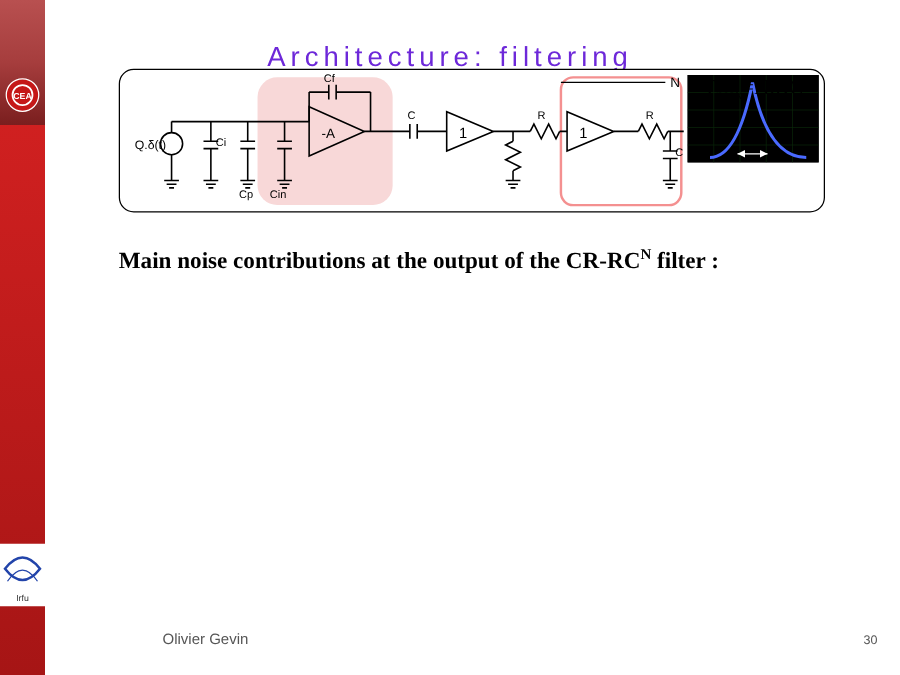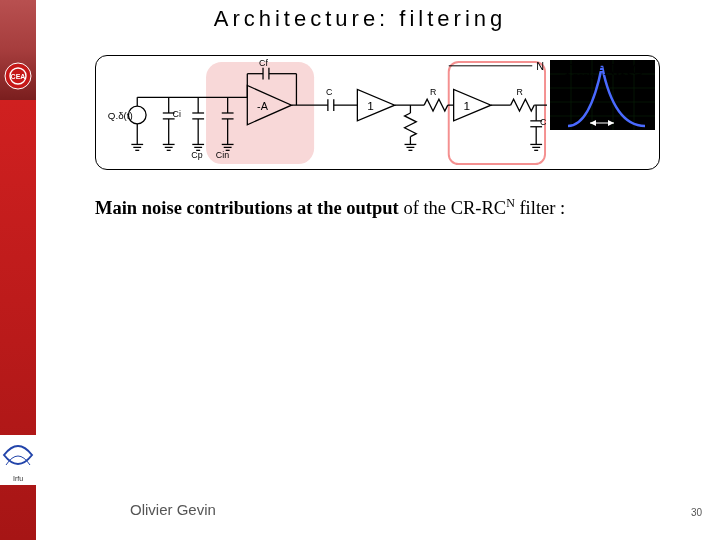--- a/index.html
+++ b/index.html
@@ -33,26 +33,26 @@
   .logo-bottom {
     position: absolute;
     left: 0; top: 435px;
     width: 36px; height: 50px;
     background: #fff;
     z-index: 2;
     display: flex; align-items: center; justify-content: center;
   }
   .title {
     position: absolute;
-    top: 6px; left: 0; width: 720px;
+    top: 33px; left: 0; width: 720px;
     text-align: center;
     font-family: Arial, Helvetica, sans-serif;
     font-size: 22px;
     letter-spacing: 4px;
-    color: #000000;
+    color: #6d28d9;
     z-index: 2;
   }
   .diagram {
     position: absolute;
     top: 55px; left: 95px;
     width: 565px; height: 115px;
     border: 1px solid #000;
     border-radius: 12px;
     background: #fff;
     z-index: 2;
@@ -76,33 +76,33 @@
   .peak-label sub { font-size: 11px; }
   .content {
     position: absolute;
     top: 196px; left: 95px;
     width: 565px;
     font-size: 18.5px;
     line-height: 1.25;
   }
   .content sup { font-size: 12px; }
   .content sub { font-size: 12px; }
-  .intro { margin-bottom: 16px; }
+  .intro { margin-bottom: 16px; font-weight: bold; }
   .bullets { list-style: none; margin-bottom: 20px; }
   .bullets li { position: relative; padding-left: 28px; margin-bottom: 1px; }
   .bullets li::before {
     content: "•"; position: absolute; left: 8px; top: -2px;
     color: #b00000; font-size: 22px;
   }
   .para2 { }
   .author {
     position: absolute;
     left: 130px; bottom: 22px;
     font-family: Arial, sans-serif;
-    font-size: 15px; color: #555;
+    font-size: 12px; color: #555;
   }
   .pagenum {
     position: absolute;
     right: 18px; bottom: 22px;
     font-family: Arial, sans-serif;
     font-size: 10px; color: #555; text-align: right;
   }
 </style>
 </head>
 <body>

